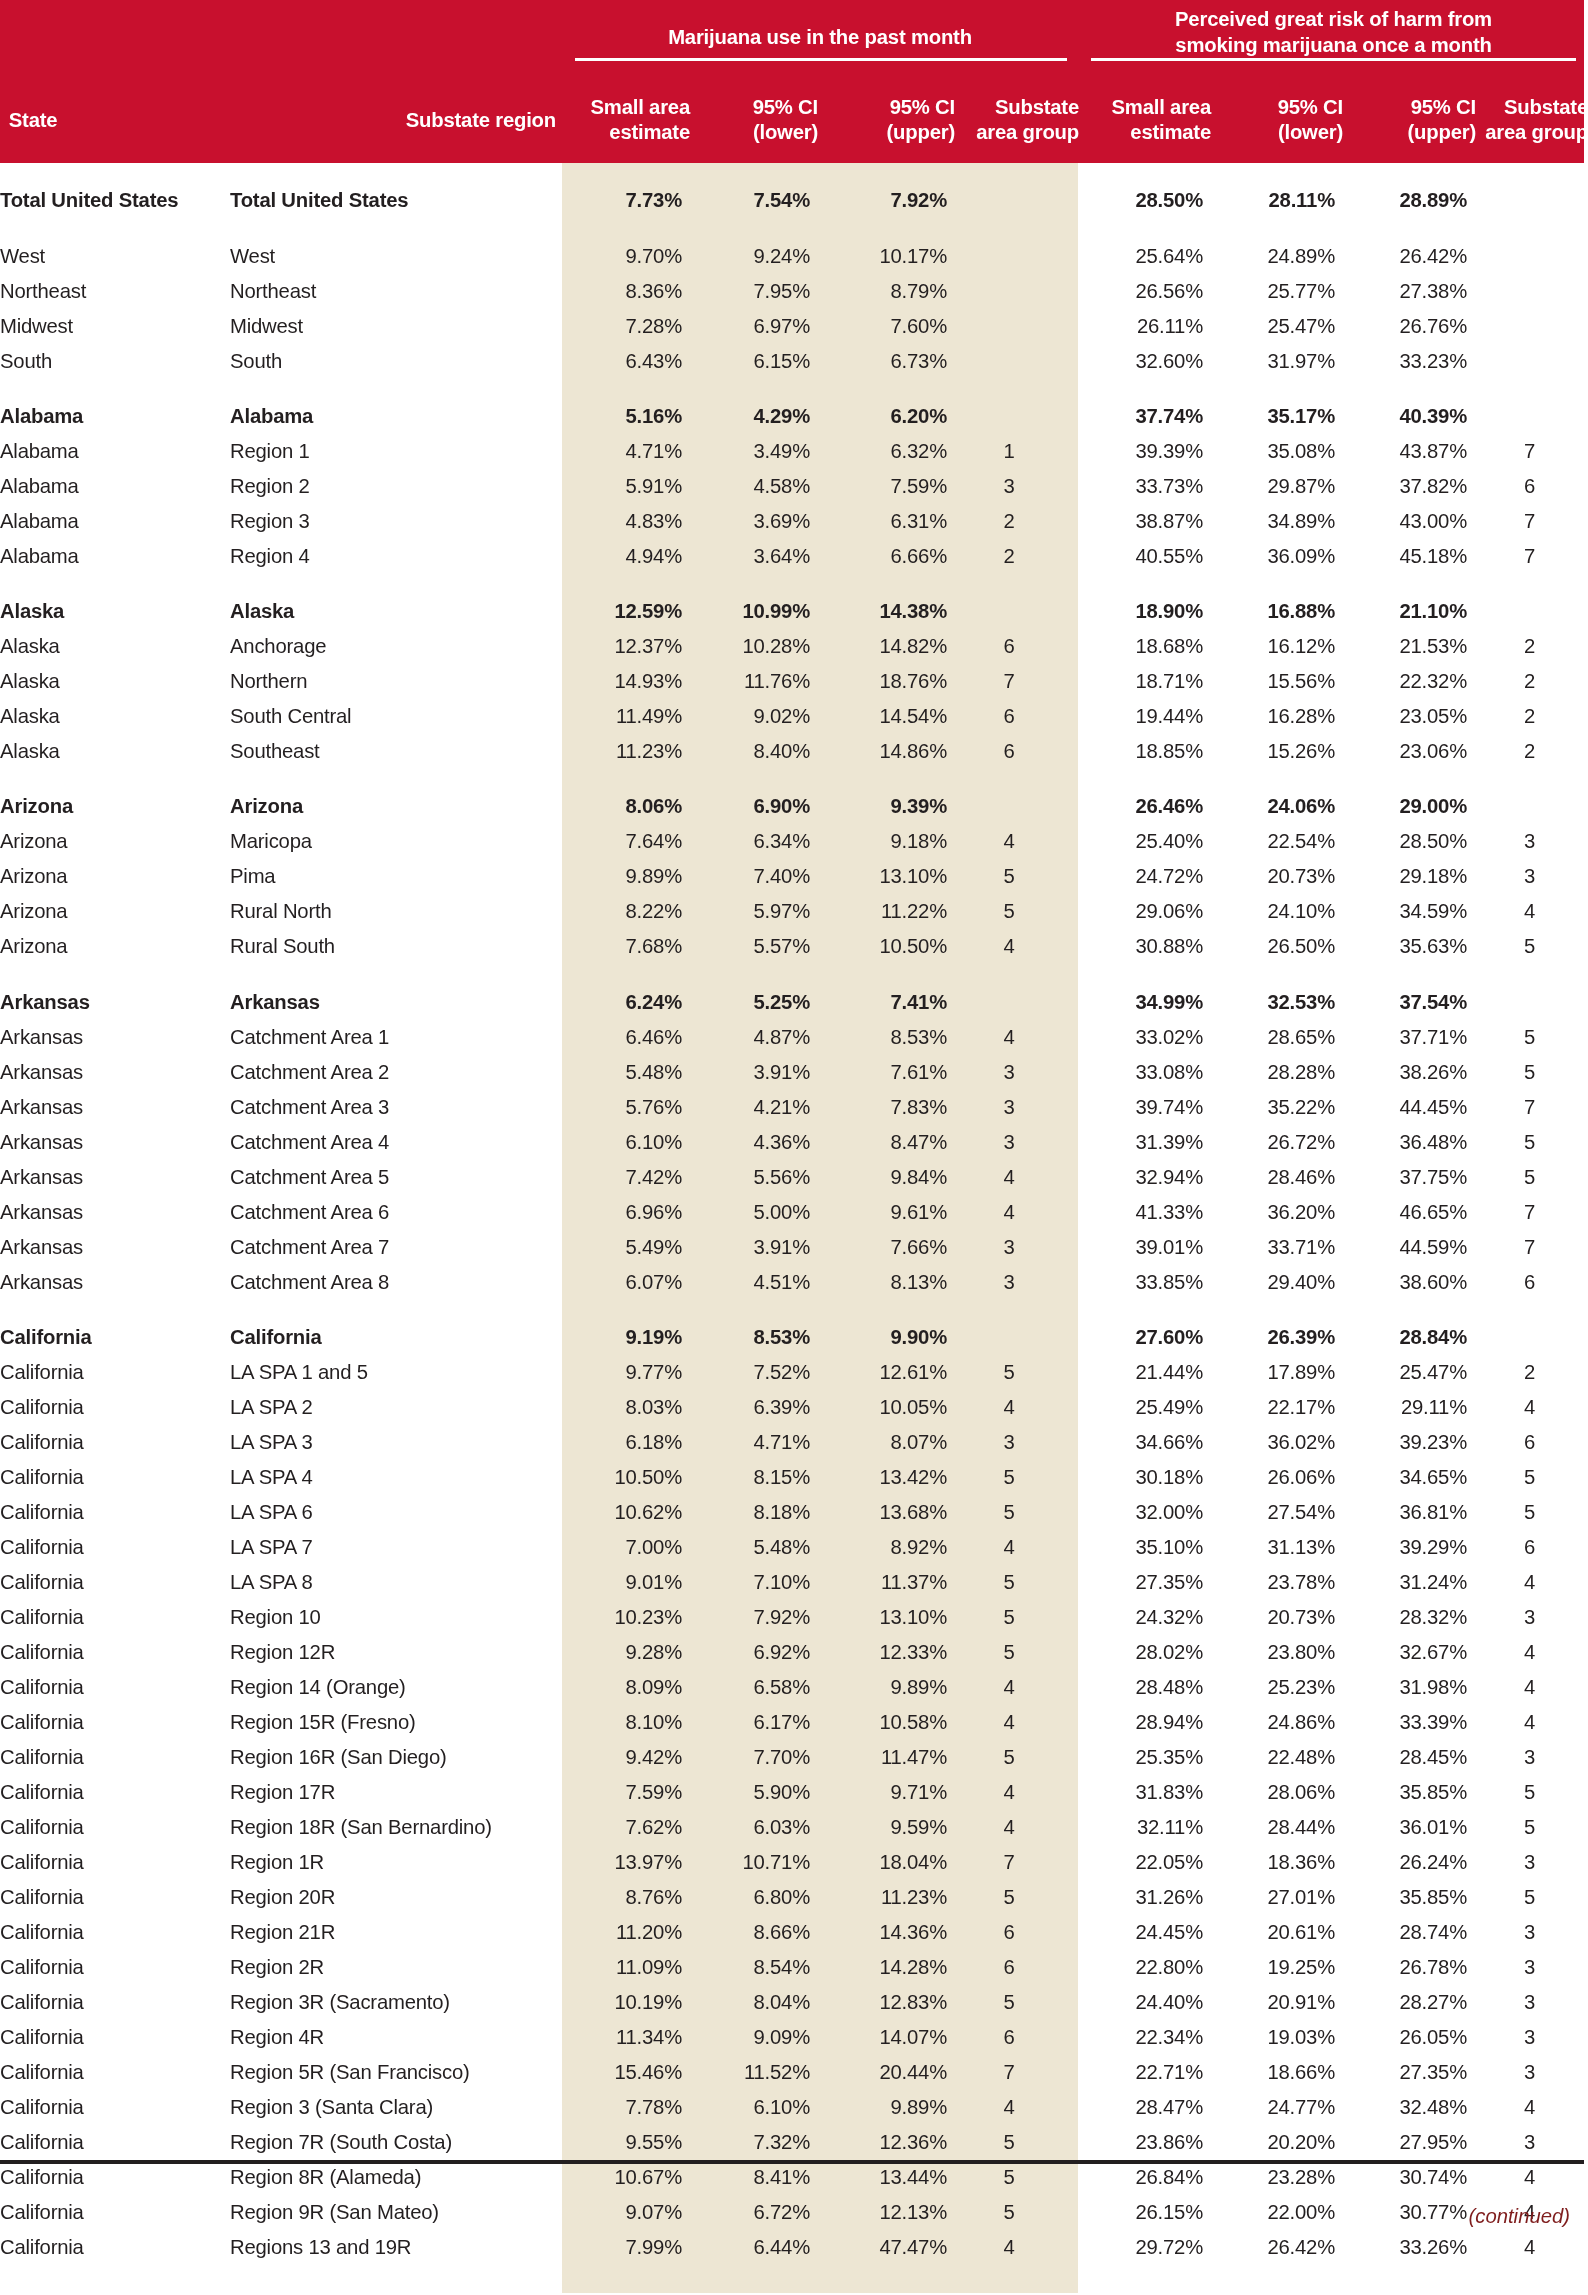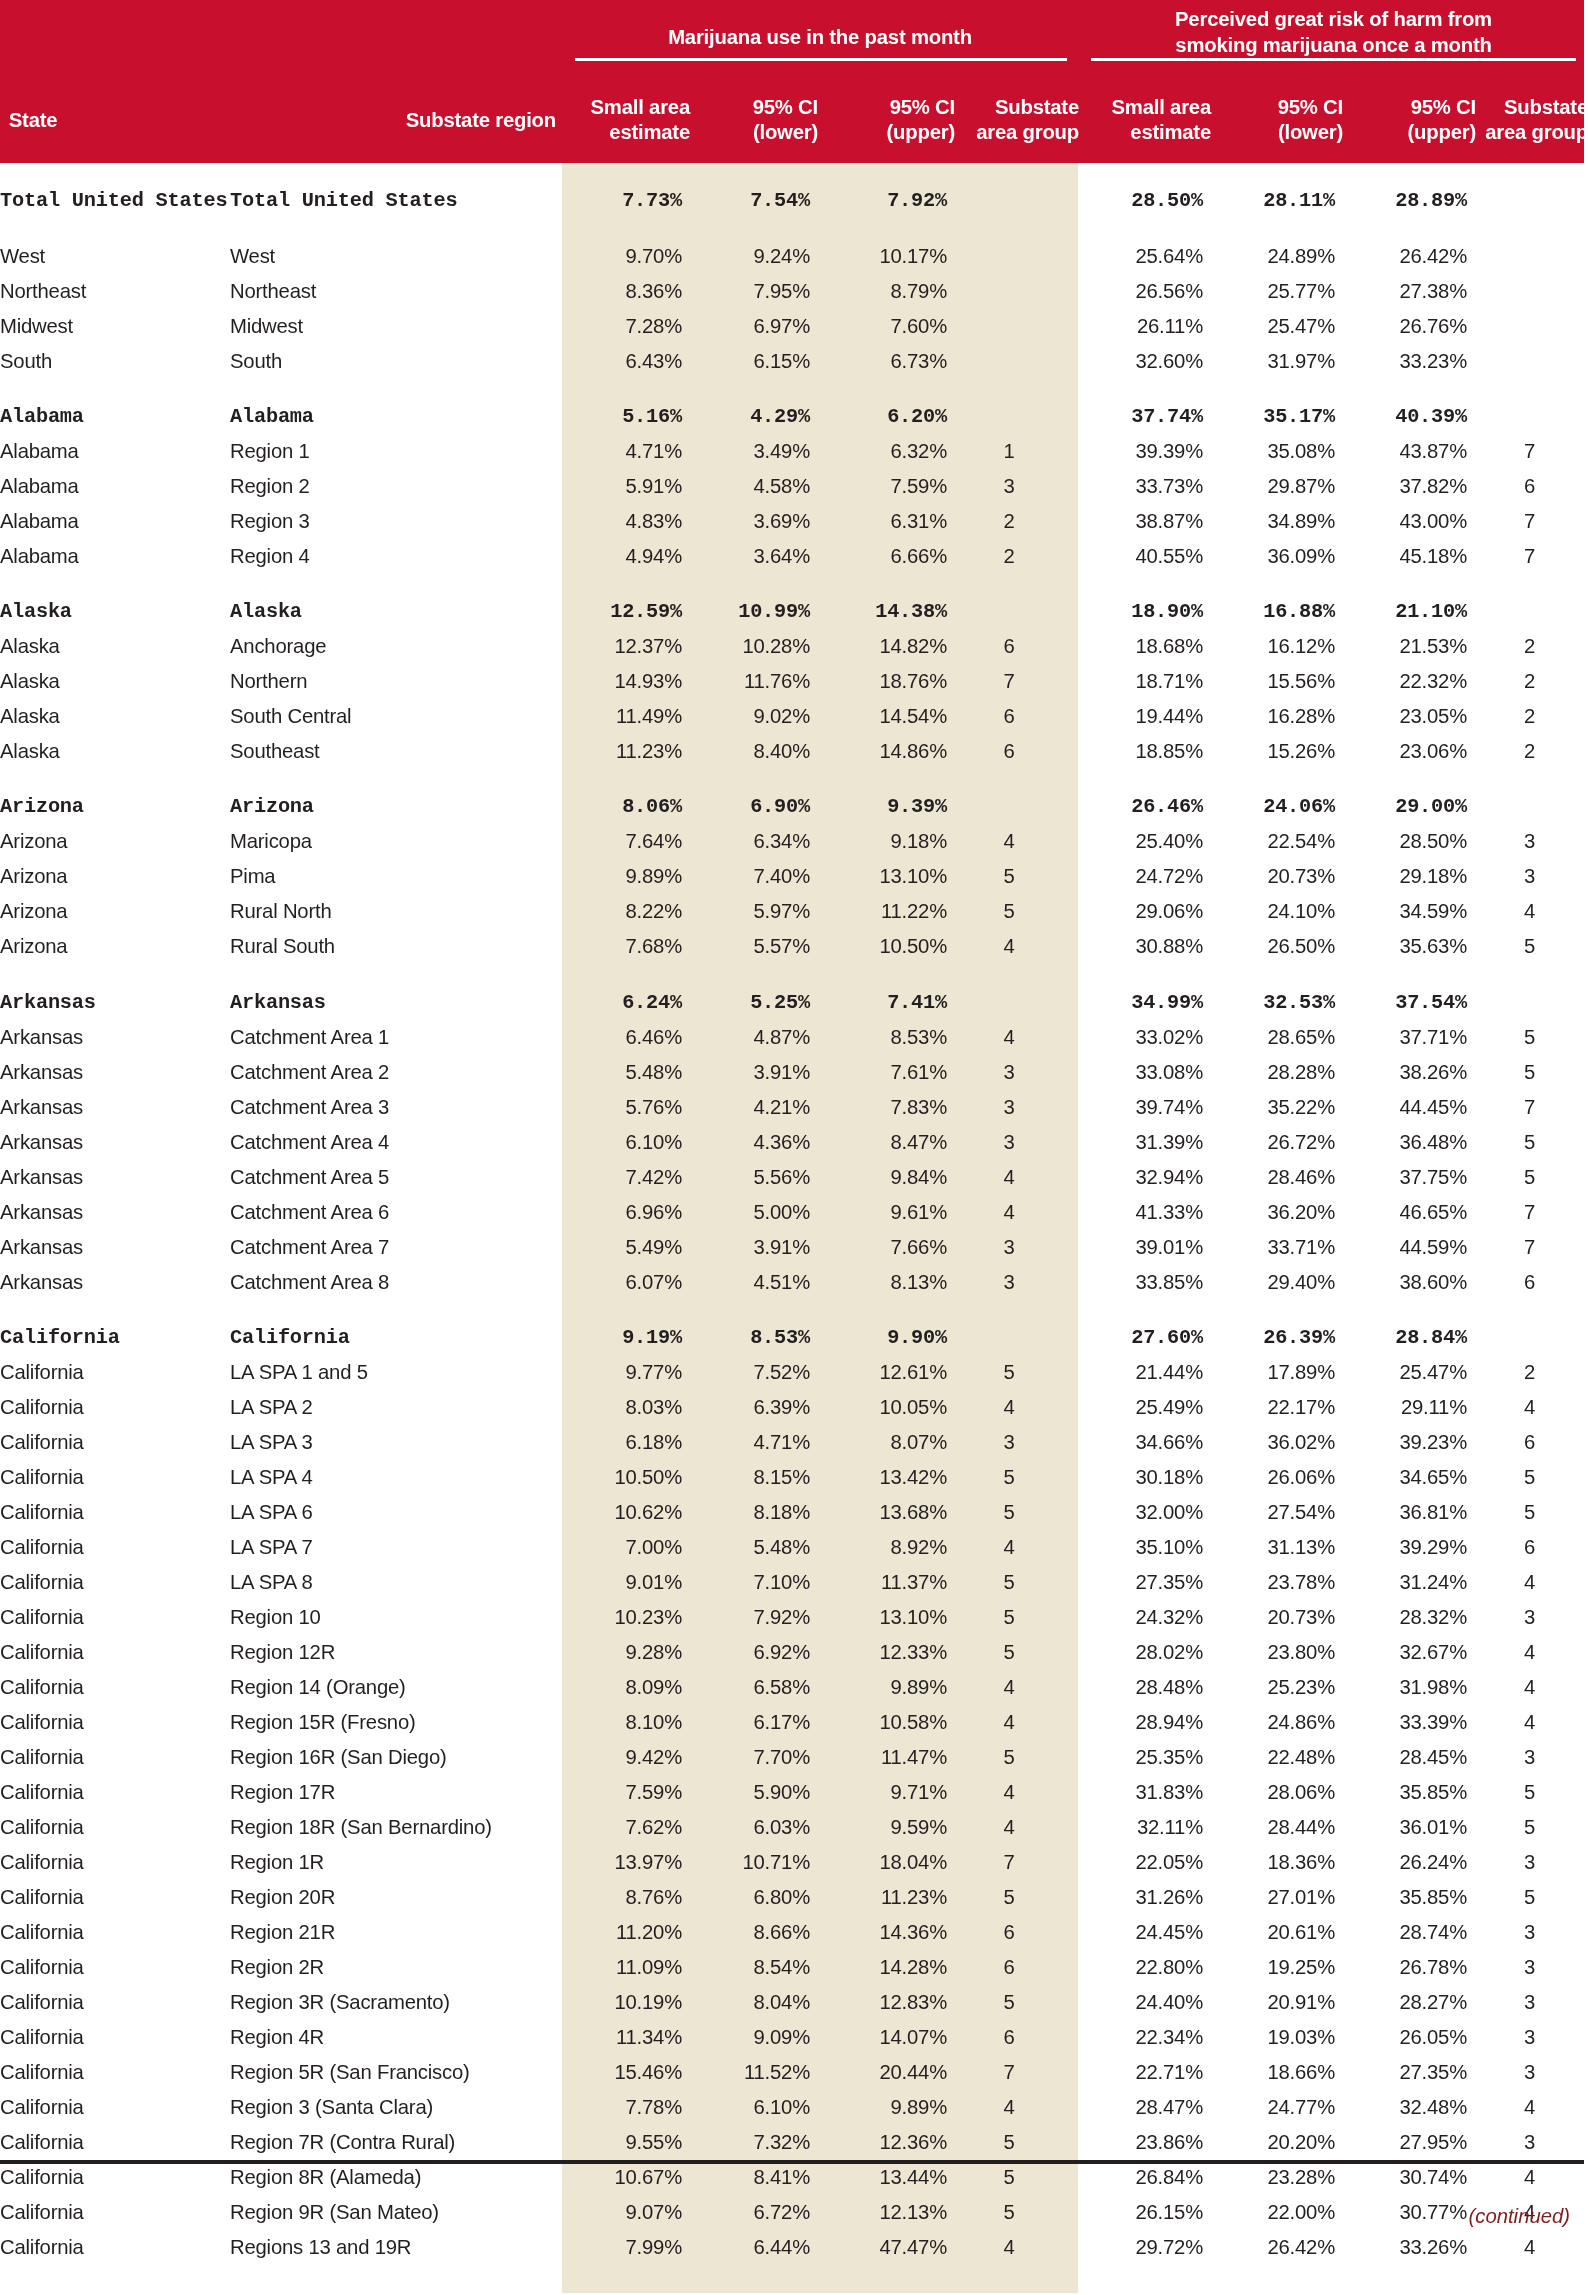--- a/index.html
+++ b/index.html
@@ -81,21 +81,21 @@
     font-size: 20.3px;
     color: #231f20;
     padding: 0;
     vertical-align: middle;
     letter-spacing: -0.2px;
     white-space: nowrap;
   }
   tr.row { height: 35px; }
   tr.gap { height: 20.3px; }
   tr.gap td { font-size: 0.9px; line-height: 0.9px; }
-  tr.bold td { font-weight: bold; font-family: Liberation Mono, monospace; }
+  tr.bold td { font-weight: bold; }
 
   td.c-state   { width: 230px; padding-left: 8.8px; text-align: left; }
   td.c-region  { width: 324px; padding-left: 0px;  text-align: left; }
   td.c-num     { width: 128px; text-align: right; padding-right: 19.4px; }
   td.c-num-w   { width: 137px; text-align: right; padding-right: 19.4px; }
   td.c-grp     { width: 124px; text-align: center; padding-right: 25px;}
   td.c-num2    { width: 132px; text-align: right; padding-right: 21px; }
   td.c-grp2    { width: 125px; text-align: center; padding-right: 19.4px;}
 
   
@@ -818,21 +818,21 @@
           <td class="c-num">6.10%</td>
           <td class="c-num-w">9.89%</td>
           <td class="c-grp">4</td>
           <td class="c-num2">28.47%</td>
           <td class="c-num2">24.77%</td>
           <td class="c-num2">32.48%</td>
           <td class="c-grp2">4</td>
         </tr>
         <tr class="row">
           <td class="c-state">California</td>
-          <td class="c-region">Region 7R (Contra Rural)</td>
+          <td class="c-region">Region 7R (South Costa)</td>
           <td class="c-num">9.55%</td>
           <td class="c-num">7.32%</td>
           <td class="c-num-w">12.36%</td>
           <td class="c-grp">5</td>
           <td class="c-num2">23.86%</td>
           <td class="c-num2">20.20%</td>
           <td class="c-num2">27.95%</td>
           <td class="c-grp2">3</td>
         </tr>
         <tr class="row">

